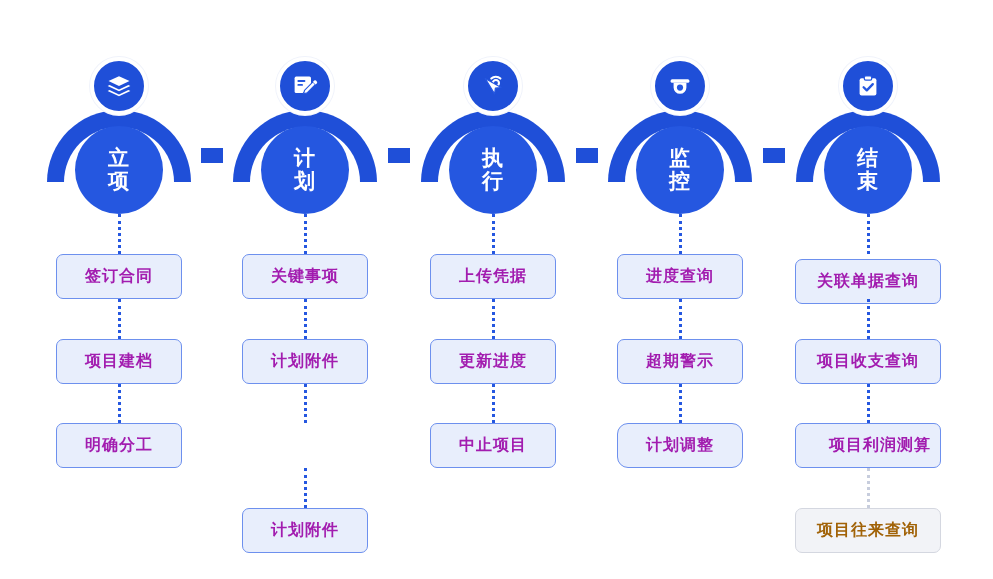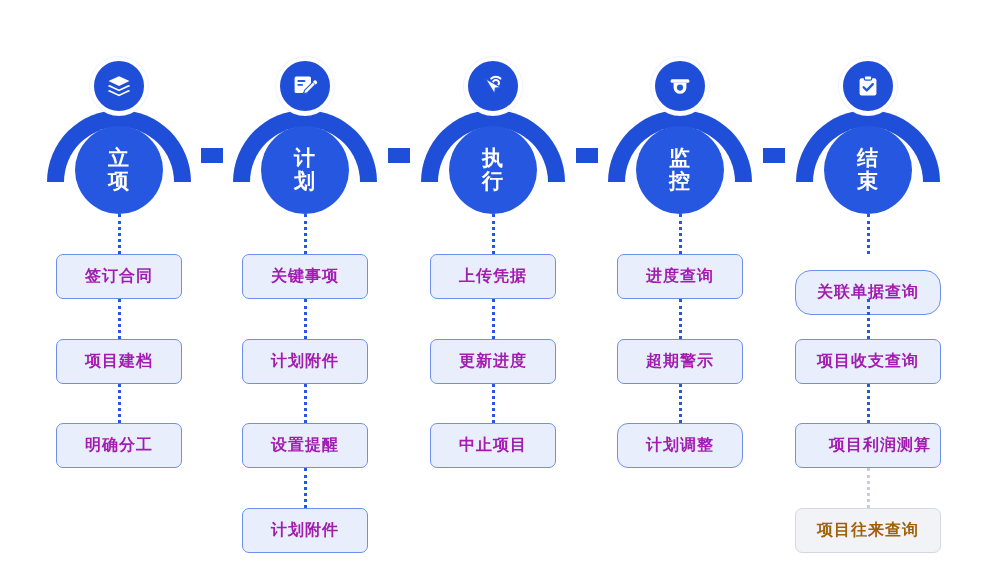--- a/index.html
+++ b/index.html
@@ -176,21 +176,20 @@
       </div>
       <div class="stage-circle">
         <span class="ch">计</span>
         <span class="ch">划</span>
       </div>
       <div class="dotline" style="top: 214px; height: 40px;"></div>
       <div class="task" style="top: 254px;">关键事项</div>
       <div class="dotline" style="top: 299px; height: 40px;"></div>
       <div class="task" style="top: 339px;">计划附件</div>
       <div class="dotline" style="top: 384px; height: 39px;"></div>
-      <div class="task" style="top: 423px;">设置提醒</div>
       <div class="dotline" style="top: 468px; height: 40px;"></div>
       <div class="task" style="top: 508px;">计划附件</div>
     </div>
     <div class="arc-dash" style="left: 388px;"></div>
     <div class="stage" style="left: 400px;">
       <div class="arc"></div>
       <div class="icon-badge">
         <svg width="28" height="28" viewBox="0 0 28 28" fill="none">
           <path d="M21.4 6.6a6.4 6.4 0 0 0-9.1 0" stroke="#fff" stroke-width="2.1" stroke-linecap="round"></path>
           <circle cx="16.9" cy="11.1" r="3.1" stroke="#fff" stroke-width="2.1"></circle>
@@ -237,21 +236,21 @@
           <rect x="5.6" y="6.2" width="16.8" height="17.2" rx="2" fill="#fff"></rect>
           <rect x="10.3" y="3.9" width="7.4" height="4.2" rx="1.4" fill="#fff" stroke="#2557e0" stroke-width="1.3"></rect>
           <path d="M9.6 15.2l3.2 3.2 6-6.3" stroke="#2557e0" stroke-width="2.3" stroke-linecap="round" stroke-linejoin="round" fill="none"></path>
         </svg>
       </div>
       <div class="stage-circle">
         <span class="ch">结</span>
         <span class="ch">束</span>
       </div>
       <div class="dotline" style="top: 214px; height: 40px;"></div>
-      <div class="task wide" style="top: 270px; border-radius: 16px;">关联单据查询</div>
+      <div class="task wide" style="top: 259px;">关联单据查询</div>
       <div class="dotline" style="top: 299px; height: 40px;"></div>
       <div class="task wide" style="top: 339px;">项目收支查询</div>
       <div class="dotline" style="top: 384px; height: 39px;"></div>
       <div class="task wide" style="top: 423px; padding-left: 24px;">项目利润测算</div>
       <div class="dotline muted" style="top: 468px; height: 40px;"></div>
       <div class="task disabled wide" style="top: 508px;">项目往来查询</div>
     </div>
   </div>
 
 </body></html>

